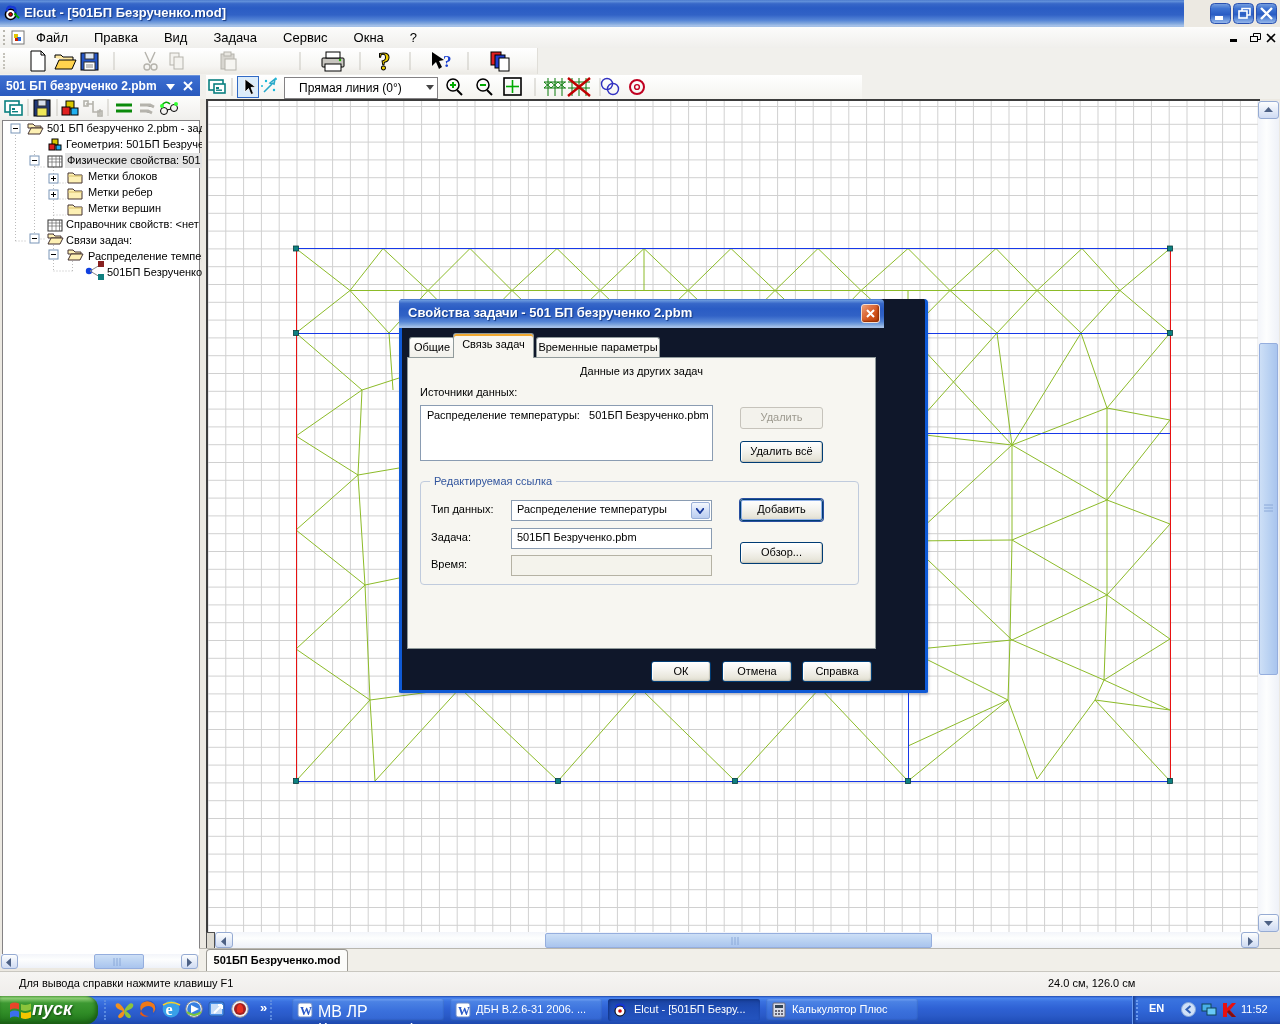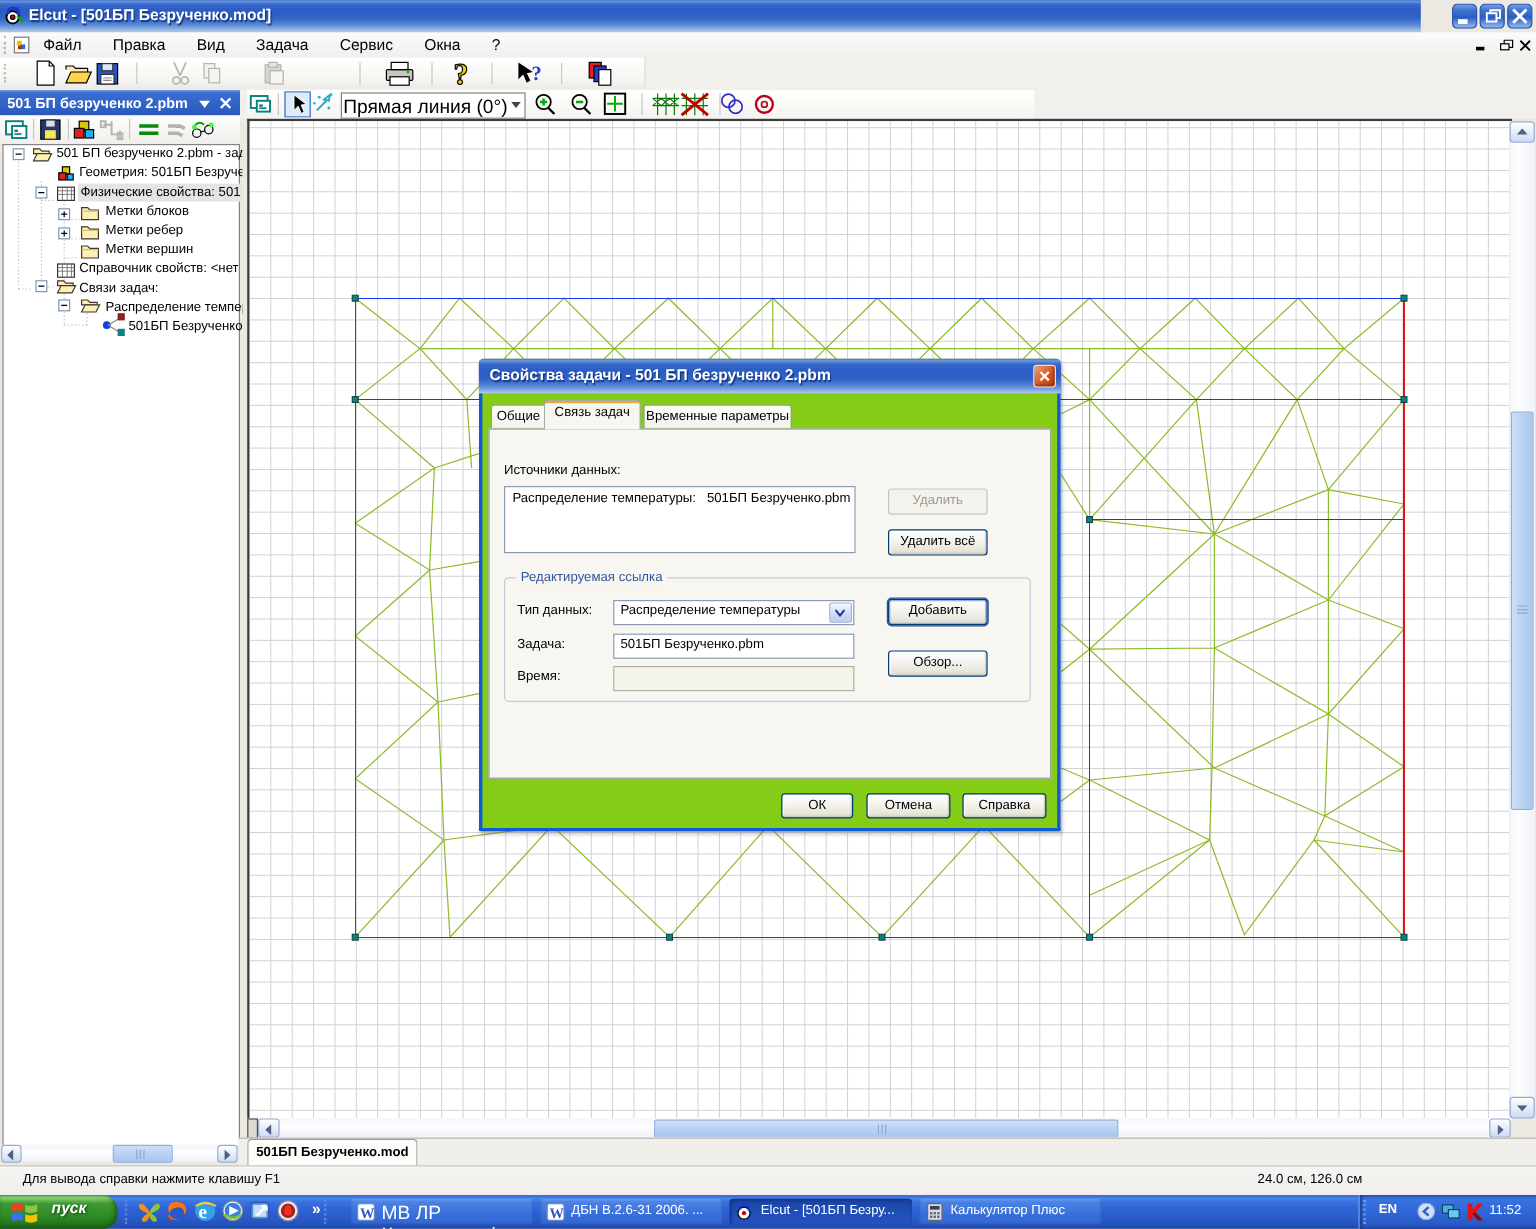--- a/index.html
+++ b/index.html
@@ -286,21 +286,21 @@
 <path d="M58 16 L66 8 M66 8 l-2 -1 5 -4 -1 5 -2 -1" stroke="#28a8c8" stroke-width="1.6" fill="none"></path>
 <g fill="#18b8d8">
         <circle cx="60" cy="5" r="1.2"></circle>
         <circle cx="68" cy="14" r="1.2"></circle>
         <circle cx="56" cy="10" r="1"></circle>
         <circle cx="70" cy="3" r="1"></circle>
       </g>
 </svg>
 
 <div class="abs" style="left:84px;top:2px;width:152px;height:20px;border:1px solid #848284;background:#fff;">
-<span style="position:absolute;left:1px;top:3px;font-size:16px;">Прямая линия (0°)</span>
+<span style="position:absolute;left:14px;top:3px;font-size:12px;">Прямая линия (0°)</span>
 <svg class="abs" style="right:2px;top:7px" width="9" height="6">
         <path d="M0 0 h8 l-4 5 z" fill="#444"></path>
       </svg>
 </div>
 <svg class="abs" style="left:240px;top:1px" width="420" height="22" viewBox="0 0 420 22">
 <g stroke="#000" fill="none">
 <circle cx="13" cy="9" r="6" stroke-width="1.5"></circle>
         <line x1="17" y1="14" x2="22" y2="19" stroke-width="2"></line>
 <line x1="10" y1="9" x2="16" y2="9" stroke="#0a0" stroke-width="2"></line>
         <line x1="13" y1="6" x2="13" y2="12" stroke="#0a0" stroke-width="2"></line>
@@ -439,21 +439,21 @@
 <div class="abs" style="left:0;top:0;width:98px;height:28px;border-radius:0 12px 12px 0;
 background:linear-gradient(180deg,#5eac48 0%,#8ece76 8%,#3d9932 25%,#2f8c26 60%,#247a1e 85%,#1d6a18 100%);box-shadow:inset -2px -2px 4px #1a5c14;">
 <svg class="abs" style="left:8px;top:3px" width="25" height="22" viewBox="0 0 25 22">
 <g>
 <path d="M2 5 Q6 2.5 11 4.5 L11 10.5 Q6 8.5 2 11 Z" fill="#e8442a"></path>
 <path d="M13 5 Q18 7 23 4.5 L23 10.5 Q18 13 13 11 Z" fill="#8cc43c"></path>
 <path d="M2 13 Q6 10.5 11 12.5 L11 18.5 Q6 16.5 2 19 Z" fill="#3b6ff0"></path>
 <path d="M13 13 Q18 15 23 12.5 L23 18.5 Q18 21 13 19 Z" fill="#f2c500"></path>
 </g>
 </svg>
-<span style="position:absolute;left:43px;top:3px;color:#fff;font-weight:bold;font-style:italic;font-size:13px;text-shadow:1px 1px 2px #144810;">пуск</span>
+<span style="position:absolute;left:32px;top:3px;color:#fff;font-weight:bold;font-style:italic;font-size:18px;text-shadow:1px 1px 2px #144810;">пуск</span>
 </div>
 
 <div class="abs" style="left:104px;top:4px;width:3px;height:20px;border-left:2px dotted #5b8ae0;"></div>
 <svg class="abs" style="left:110px;top:3px" width="170" height="22" viewBox="0 0 170 22">
 <g>
         <path d="M14 10 Q9 2 6 5 Q4 9 13 12 Q6 17 9 19 Q13 20 15 13" fill="#f09020"></path>
 <path d="M15 10 Q20 2 23 5 Q25 9 16 12 Q23 17 20 19 Q16 20 14 13" fill="#8cc43c"></path>
       </g>
 <g>
         <circle cx="38" cy="10" r="8.4" fill="#2858c8"></circle>
@@ -536,39 +536,40 @@
       </svg>
 <svg class="abs" style="left:88px;top:6px" width="15" height="15">
         <path d="M2 1 h4 v5 l5 -5 h4 l-6 7 6 7 h-4 l-5 -5 v5 h-4 z" fill="#e81010"></path>
         <path d="M8 8 l7 7 h-4 l-5 -5" fill="#801010"></path>
       </svg>
 <span style="position:absolute;left:108px;top:7px;color:#fff;font-size:11px;">11:52</span>
 </div>
 </div>
 
 <div class="abs" id="dialog" style="left:399px;top:299px;width:479px;height:391px;border-radius:4px 4px 2px 2px;
-background:#84cc16;box-shadow:1px 2px 3px rgba(40,40,80,0.22);
-border-left:3px solid #0f5ad6;border-right:3px solid #0f5ad6;border-bottom:3px solid #0f5ad6;">
+background:#0f172a;box-shadow:1px 2px 3px rgba(40,40,80,0.22);
+border-left:3px solid #0f5ad6;border-right:3px solid #0f5ad6;border-bottom:3px solid #0f5ad6;padding-left:44px;">
 
 <div class="abs" style="left:-3px;top:0;width:485px;height:29px;border-radius:4px 4px 0 0;
 background:linear-gradient(180deg,#4473c8 0%,#6695dc 5%,#3767c8 16%,#2a5cc4 34%,#3162c6 58%,#5585d6 78%,#84aade 90%,#aac4ea 97%,#9cbbe4 100%);">
 <span style="position:absolute;left:9px;top:6px;font-size:13px;font-weight:bold;color:#fff;text-shadow:1px 1px 1px #12367e;">Свойства задачи - 501 БП безрученко 2.pbm</span>
 <div class="abs" style="right:4px;top:5px;width:17px;height:17px;border-radius:3px;border:1px solid #f4ddd0;
 background:linear-gradient(135deg,#f0a880 0%,#e07648 30%,#d4541c 60%,#b23b08 100%);box-shadow:inset -1px -1px 2px #8c2c04;">
 <svg class="abs" style="left:3px;top:3px" width="11" height="11">
           <path d="M2 2 L9 9 M9 2 L2 9" stroke="#fff" stroke-width="2"></path>
         </svg>
 </div>
 </div>
 
 <div class="abs" style="left:7px;top:38px;width:44px;height:19px;background:linear-gradient(180deg,#fefefd,#f1f0ea);border:1px solid #919b9c;border-bottom:none;border-radius:3px 3px 0 0;text-align:center;line-height:19px;">Общие</div>
 <div class="abs" style="left:134px;top:38px;width:122px;height:19px;background:linear-gradient(180deg,#fefefd,#f1f0ea);border:1px solid #919b9c;border-bottom:none;border-radius:3px 3px 0 0;text-align:center;line-height:19px;">Временные параметры</div>
 <div class="abs" style="left:51px;top:34px;width:79px;height:24px;background:#f7f6f1;border:1px solid #919b9c;border-bottom:none;border-radius:3px 3px 0 0;text-align:center;line-height:21px;box-shadow:inset 0 2px 0 #f0a830;z-index:3;">Связь задач</div>
 
 <div class="abs" style="left:5px;top:58px;width:467px;height:290px;background:#f7f6f1;border:1px solid #919b9c;z-index:2;">
+<div style="position:absolute;left:0;top:7px;width:100%;text-align:center;">Данные из других задач</div>
 <div style="position:absolute;left:12px;top:28px;">Источники данных:</div>
 <div class="abs" style="left:12px;top:47px;width:291px;height:54px;background:#fff;border:1px solid #8a9cb2;">
 <span style="position:absolute;left:6px;top:3px;">Распределение температуры:&nbsp;&nbsp; 501БП Безрученко.pbm</span>
 </div>
 <div class="abs" style="left:332px;top:49px;width:81px;height:20px;border:1px solid #c6c3bb;border-radius:3px;background:#f3f2ec;text-align:center;line-height:19px;color:#9d9a8f;">Удалить</div>
 <div class="xbtn" style="left:332px;top:83px;width:81px;height:20px;">Удалить всё</div>
 
 <div class="abs" style="left:12px;top:123px;width:437px;height:102px;border:1px solid #c0cbdd;border-radius:4px;"></div>
 <div class="abs" style="left:22px;top:117px;background:#f7f6f1;padding:0 4px;color:#33569e;">Редактируемая ссылка</div>
 <div style="position:absolute;left:23px;top:145px;">Тип данных:</div>

